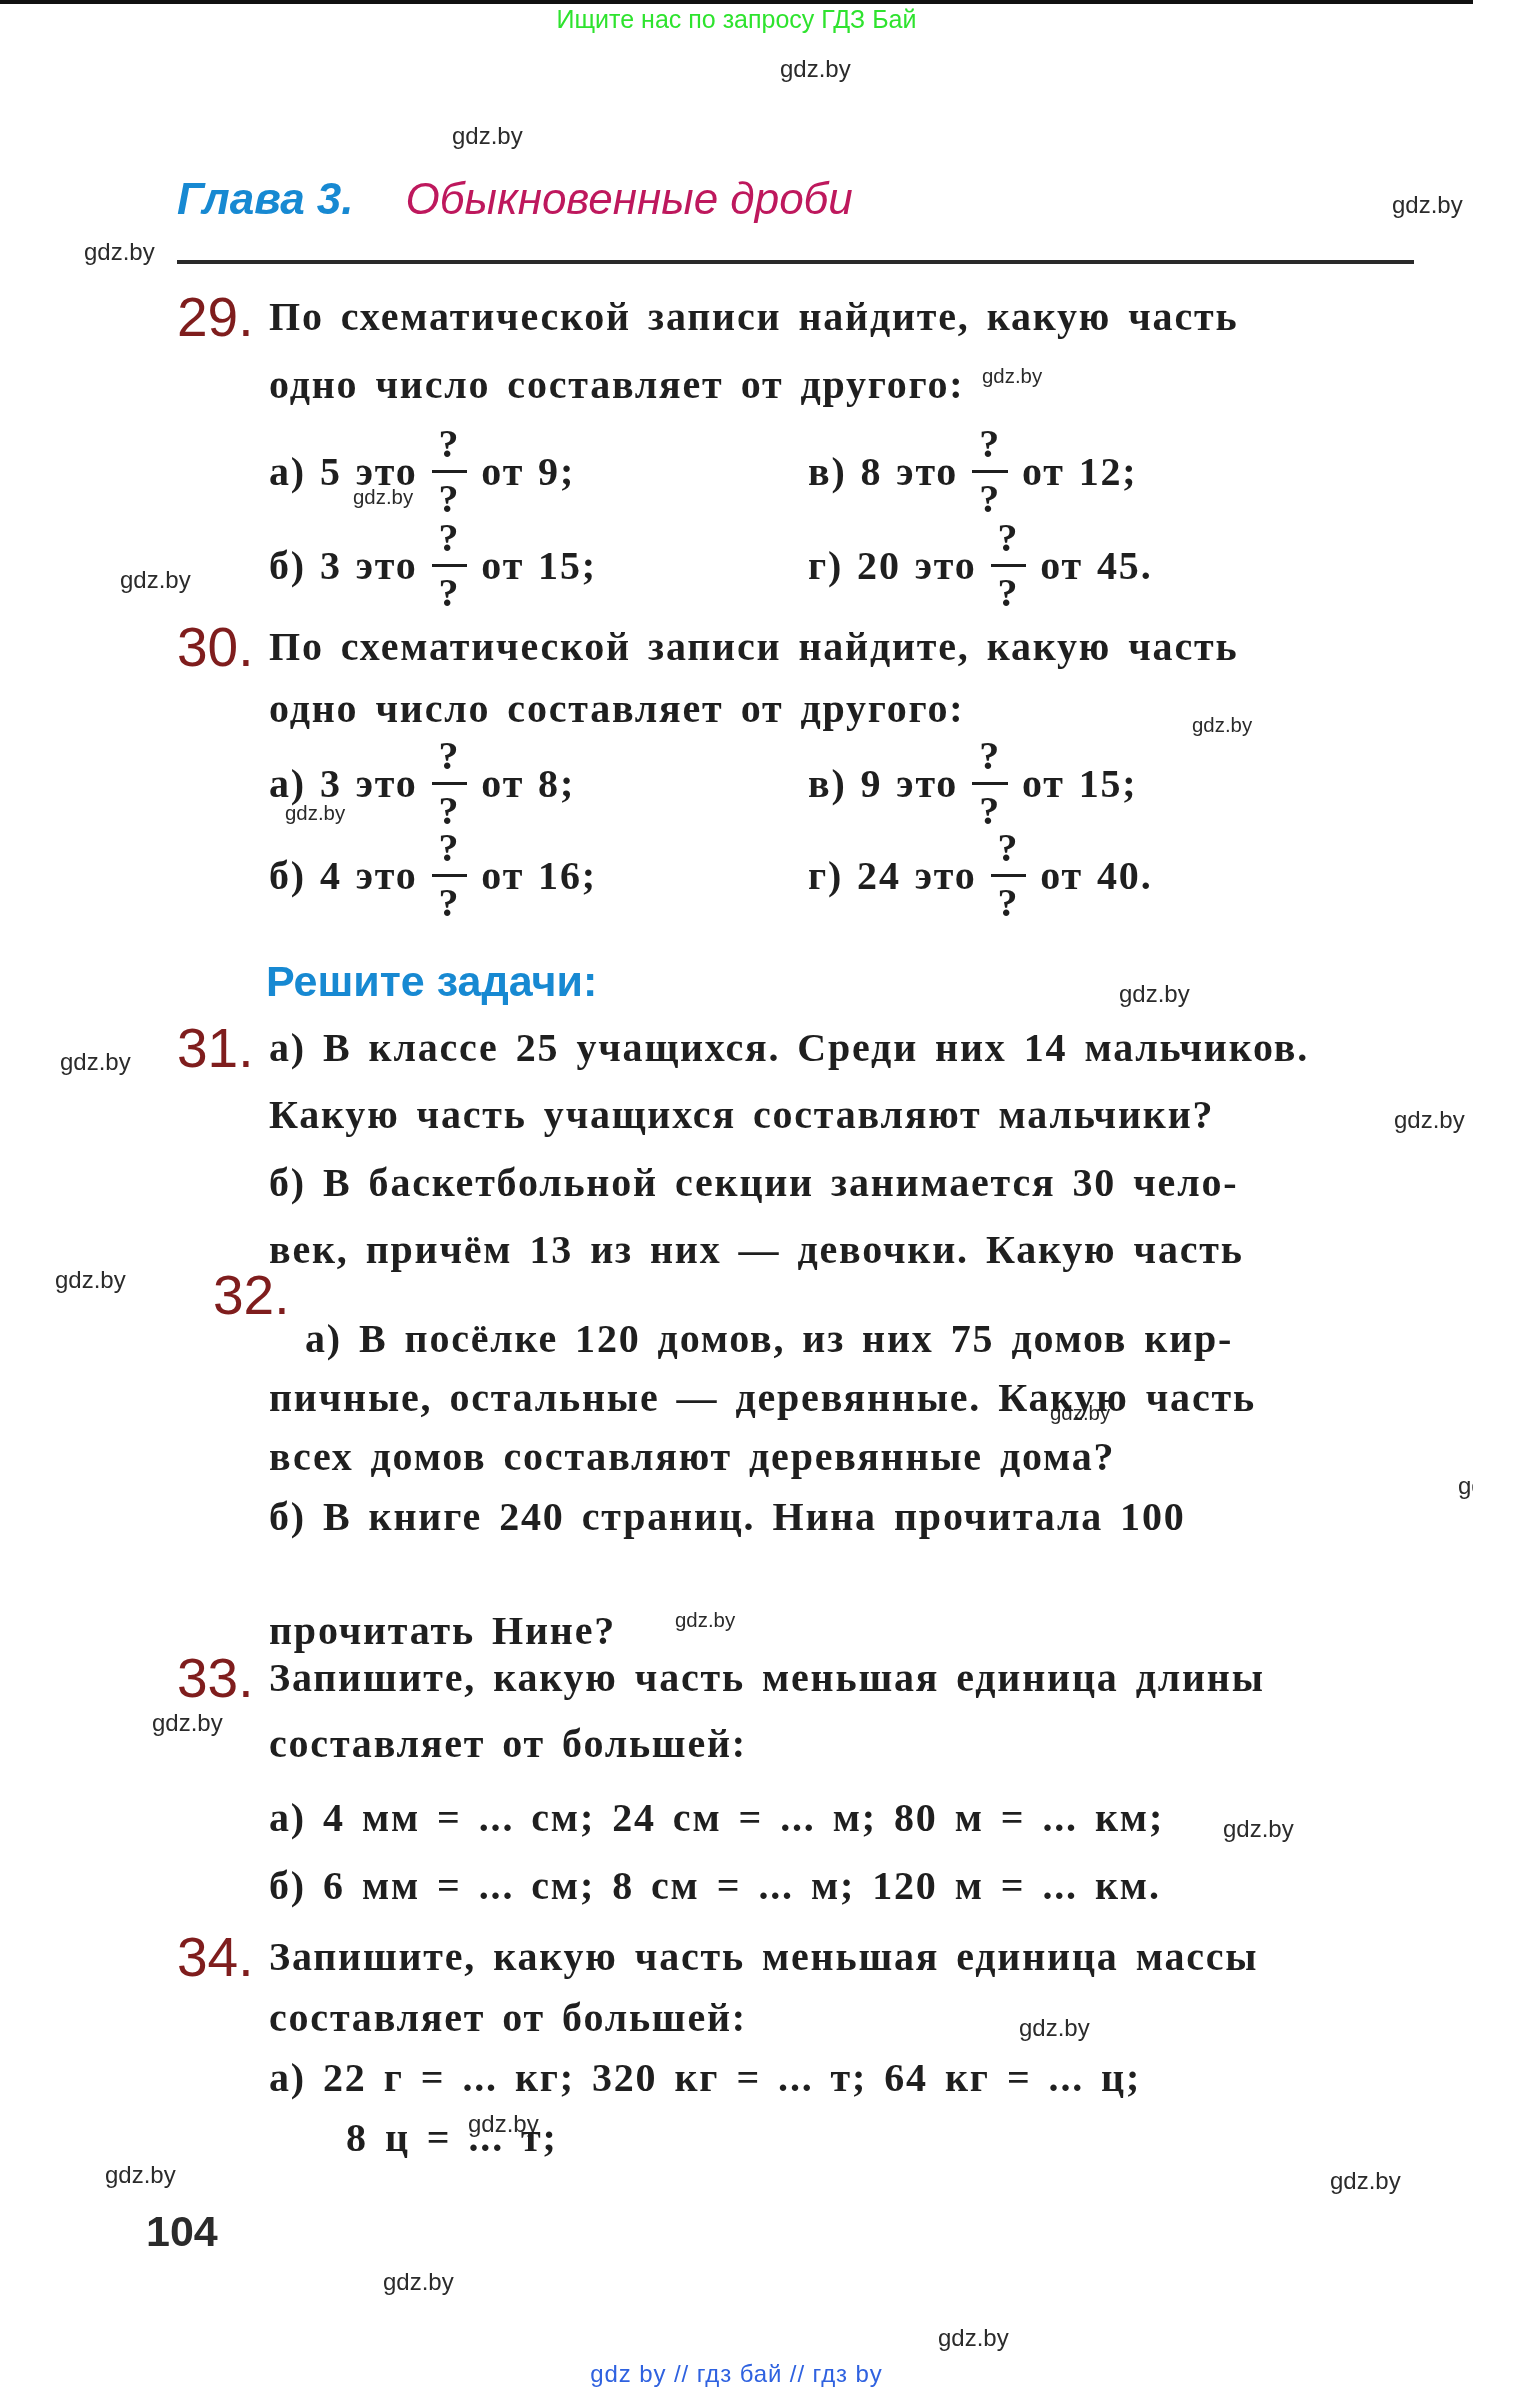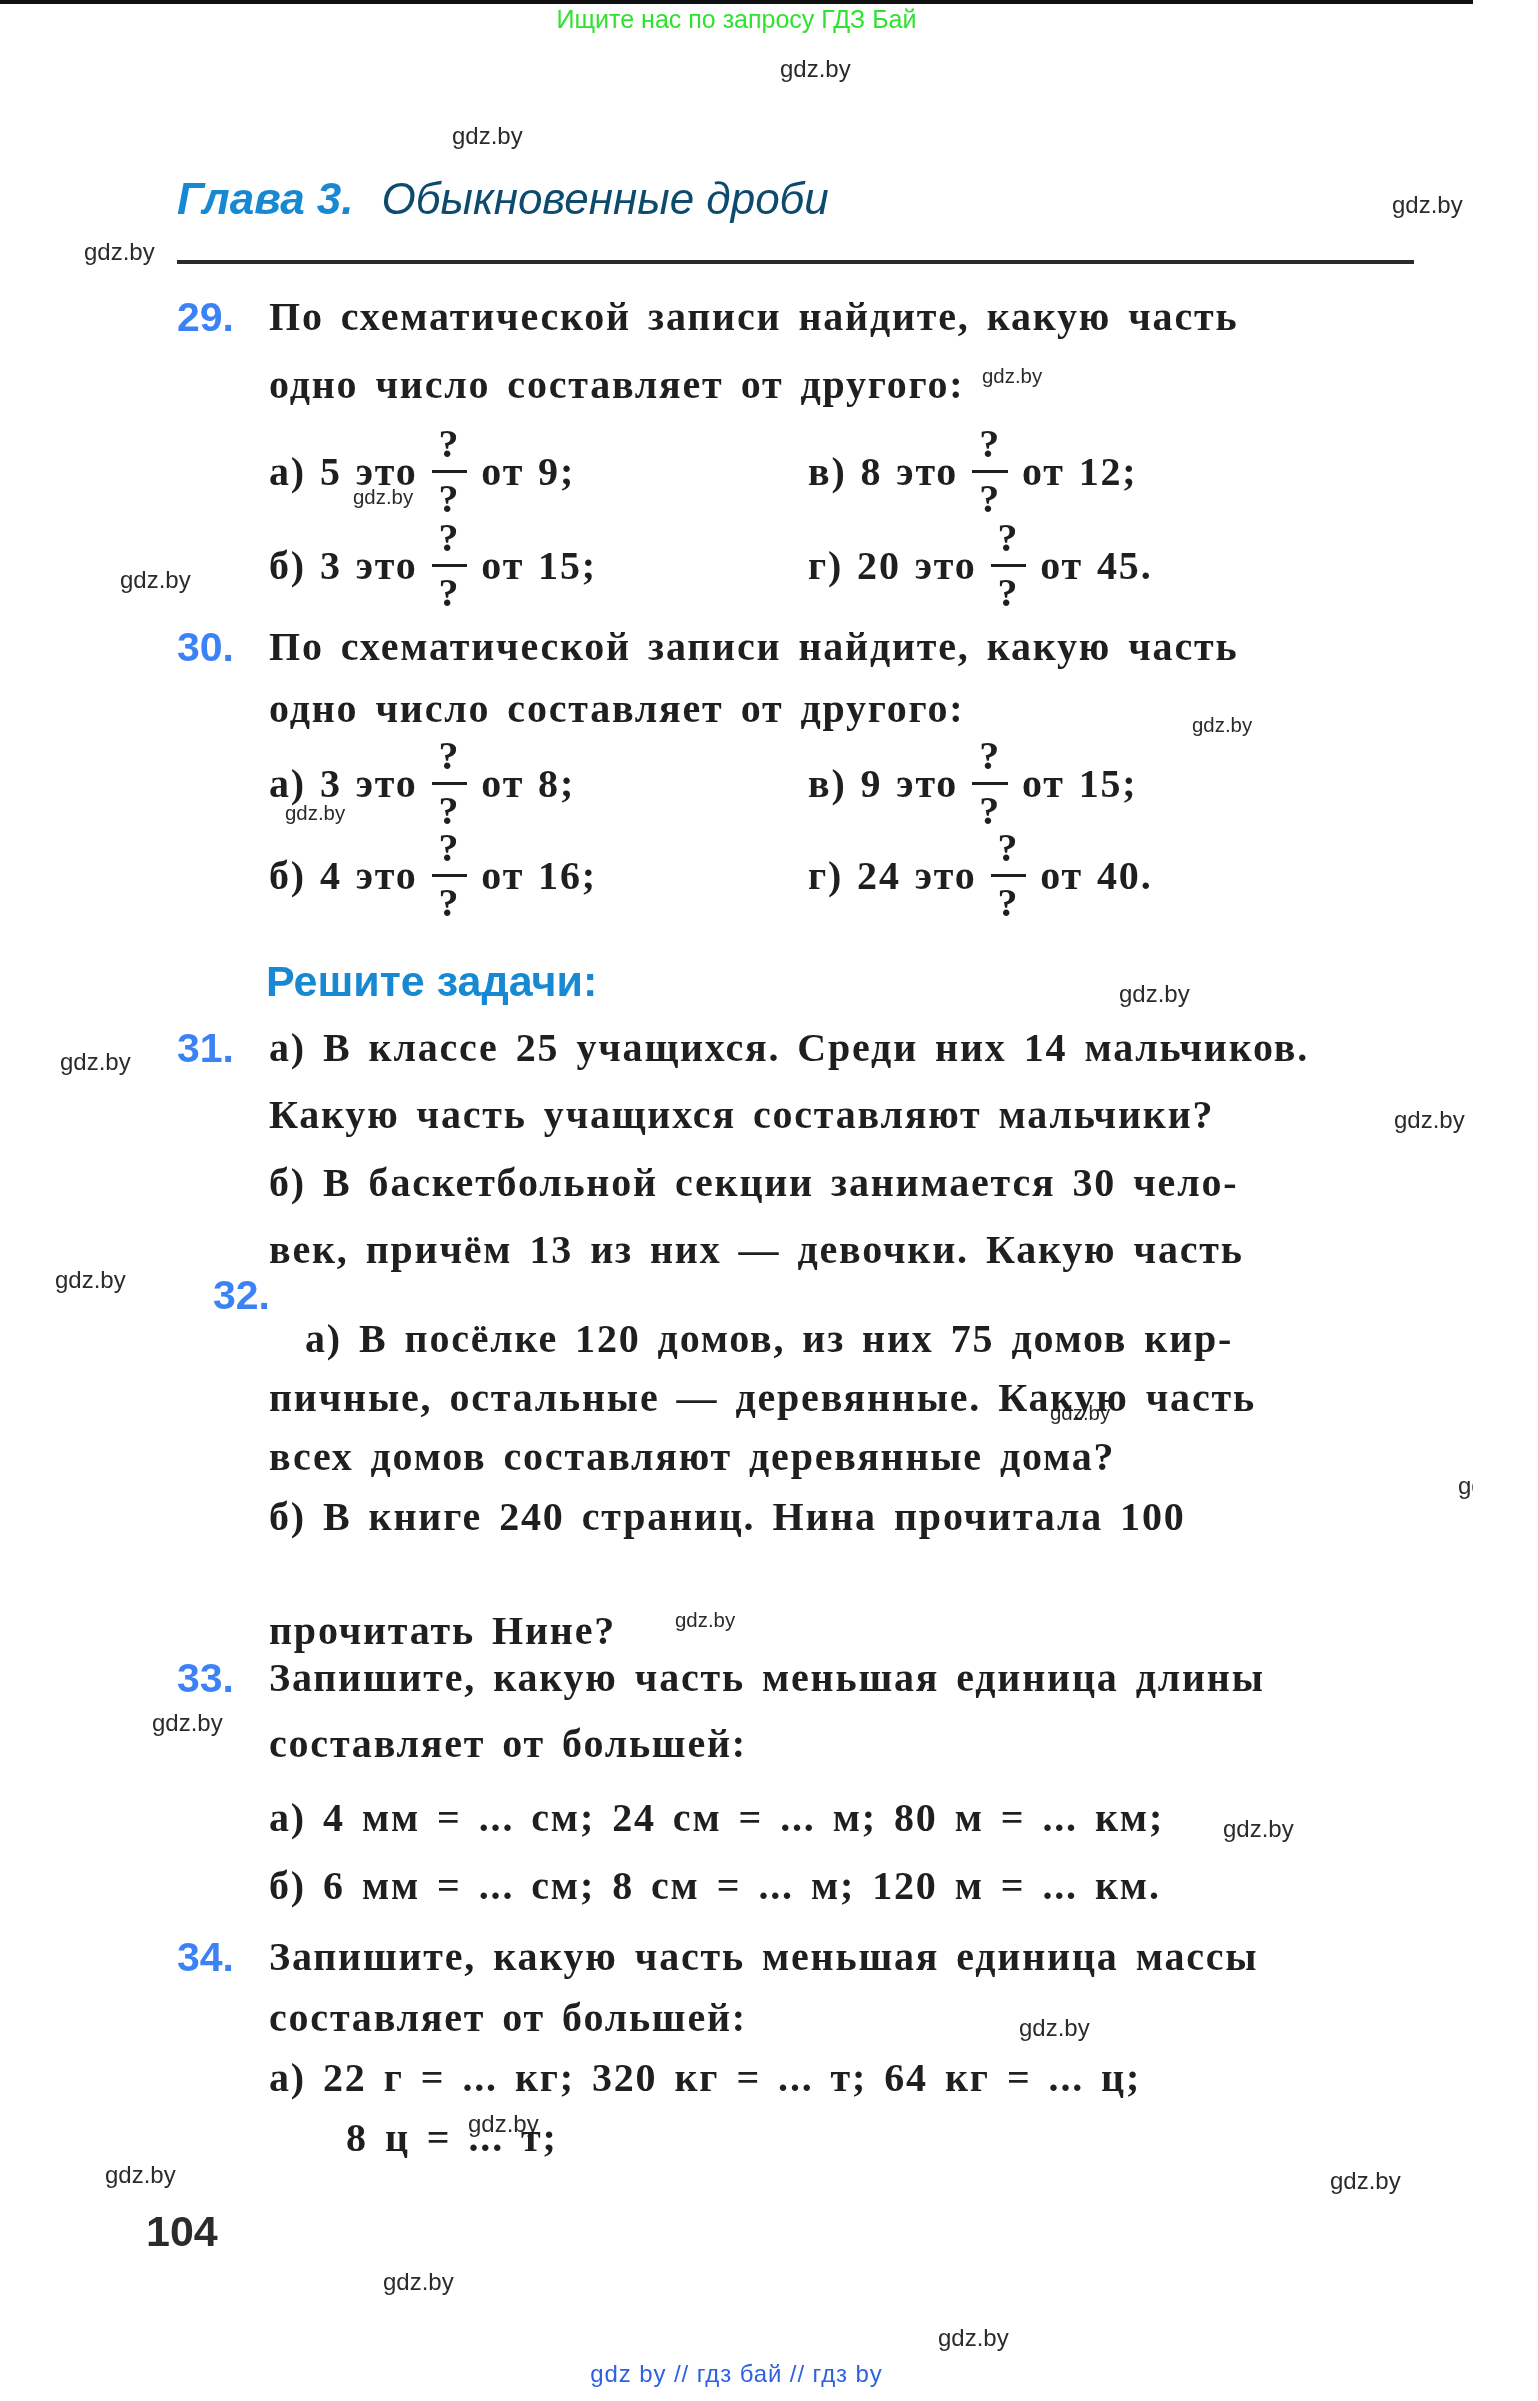--- a/index.html
+++ b/index.html
@@ -8,25 +8,25 @@
   .topline{position:absolute;top:0;left:0;width:100%;height:4.4px;background:#111;}
 
   .banner{position:absolute;top:5.3px;left:50%;transform:translateX(-50%);
     font-family:"Liberation Sans",sans-serif;font-size:25px;color:#2ee32e;white-space:nowrap;}
 
   .wm{position:absolute;font-family:"Liberation Sans",sans-serif;font-size:24px;color:#2b2b2b;white-space:nowrap;}
   .wm-sm{font-size:20.4px;}
 
   .chapter{position:absolute;top:174px;left:177px;white-space:nowrap;font-family:"Liberation Sans",sans-serif;font-style:italic;font-size:44px;}
   .ch-label{color:#1789d2;font-weight:bold;margin-right:28px;}
-  .ch-title{color:#0c4a6e;}
+  .ch-title{color:#be185d;margin-left:24px;}
   .rule{position:absolute;top:260px;left:177px;width:1237px;height:4.4px;background:#2a2a2a;}
 
-  .num{position:absolute;left:177px;font-family:"Liberation Sans",sans-serif;font-weight:bold;
-    font-size:41px;color:#3b82f6;white-space:nowrap;line-height:48px;}
+  .num{position:absolute;left:177px;font-family:"Liberation Sans",sans-serif;font-weight:normal;
+    font-size:55px;color:#7f1d1d;white-space:nowrap;line-height:48px;}
   .bline{position:absolute;font-size:40px;font-weight:bold;color:#1f1f1f;line-height:48px;
     letter-spacing:1.8px;word-spacing:5.3px;white-space:nowrap;}
   .heading{position:absolute;left:266px;font-family:"Liberation Sans",sans-serif;font-weight:bold;
     font-size:43px;color:#1789d2;white-space:nowrap;line-height:50px;}
 
   .frow{position:absolute;display:flex;align-items:center;height:115px;
     font-size:40px;font-weight:bold;color:#1f1f1f;letter-spacing:1.8px;white-space:nowrap;}
   .frow>span{margin-right:14px;}
   .frac{display:inline-block;text-align:center;margin-right:16px;}
   .frac .fn{display:block;line-height:48px;padding:0 7px 1.8px 7px;border-bottom:3.5px solid #1f1f1f;}

